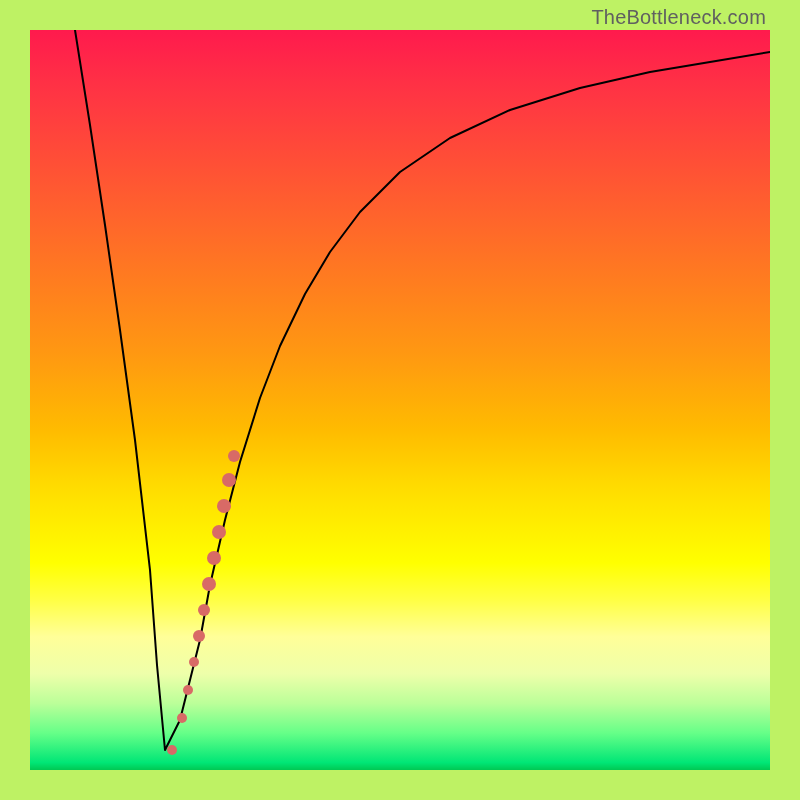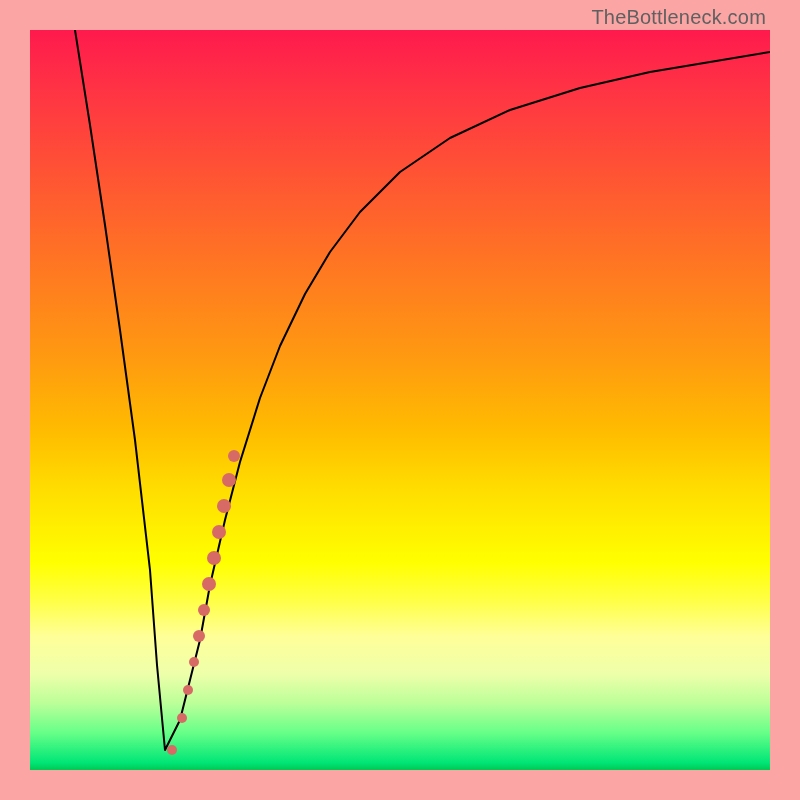--- a/index.html
+++ b/index.html
@@ -6,21 +6,21 @@
     margin: 0;
     padding: 0;
     width: 800px;
     height: 800px;
     overflow: hidden;
   }
   .chart-container {
     position: relative;
     width: 800px;
     height: 800px;
-    background: #fca5a5;
+    background: #bef264;
   }
   .plot-area {
     position: absolute;
     left: 30px;
     top: 30px;
     width: 740px;
     height: 740px;
     background: linear-gradient(to bottom,
       #ff1a4d 0%,
       #ff3344 8%,

